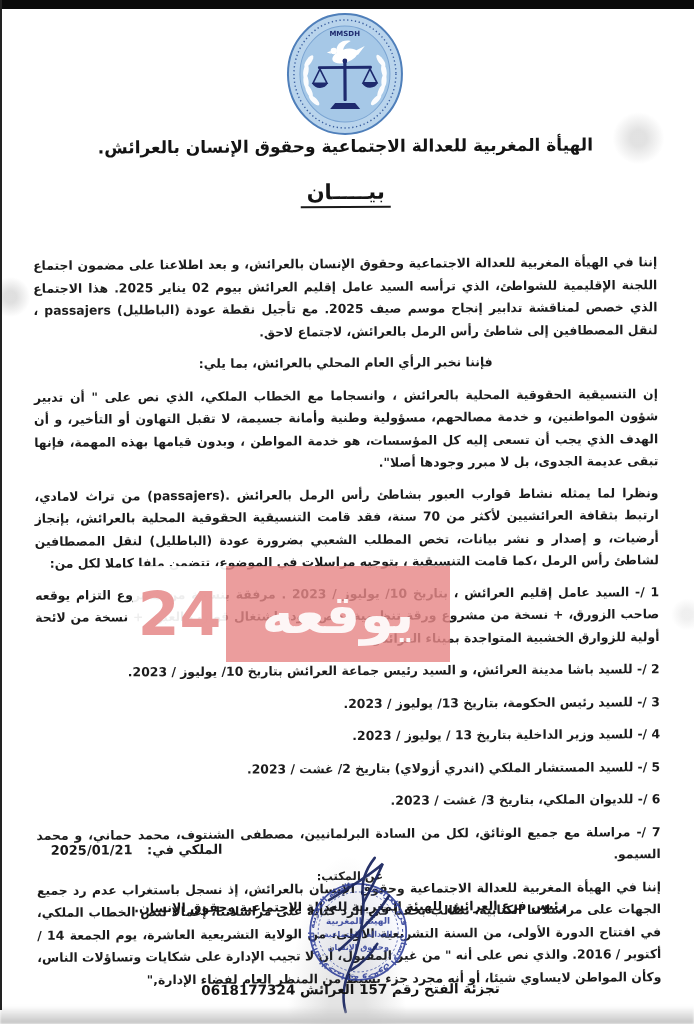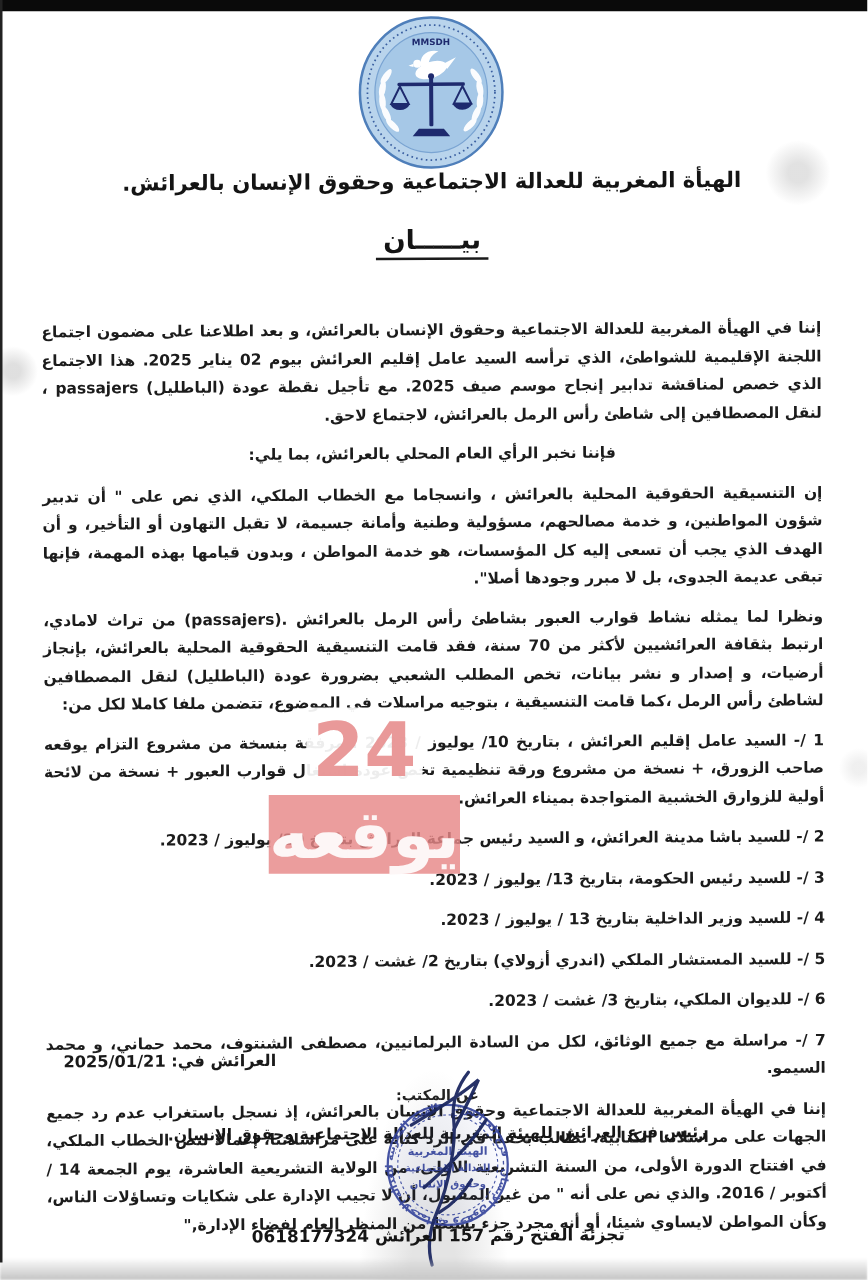--- a/index.html
+++ b/index.html
@@ -44,38 +44,38 @@
     position:absolute;top:253px;left:34px;width:624px;direction:rtl;
     font-size:12.4px;font-weight:bold;line-height:22.5px;color:#1c1c1c;
     text-align:justify;
   }
   .doc-body p{margin:0 0 9px 0;}
   .announce{text-align:center;margin:5px 0 10px 0 !important;}
   .p-item{margin:0 0 10px 0 !important;}
   
   .watermark{
     position:absolute;top:566px;left:133px;width:317px;height:96px;z-index:10;
-    display:flex;flex-direction:column;align-items:center;
+    display:flex;flex-direction:row;align-items:center;
   }
   .wm-num{
     width:93px;height:100%;background:rgba(255,255,255,0.92);
     display:flex;align-items:center;justify-content:center;
     font-size:60px;font-weight:bold;color:rgba(232,148,148,0.95);
   }
   .wm-ar{
     flex:1;height:100%;background:rgba(231,136,136,0.82);
     display:flex;align-items:center;justify-content:center;direction:rtl;
     font-size:54px;font-weight:bold;color:#fdf6f6;letter-spacing:1px;
   }
   
   .date-line{
     position:absolute;top:841px;left:48px;direction:rtl;
     font-size:13px;font-weight:bold;color:#1a1a1a;
   }
-  .date-line .val{letter-spacing:.5px;}
+  .date-line .val{margin-right:10px;letter-spacing:.5px;}
   .office-note{
     position:absolute;top:869px;left:0;width:694px;text-align:center;direction:rtl;
     font-size:11.5px;font-weight:bold;color:#222;z-index:2;
   }
   .signature-title{
     position:absolute;top:899px;left:0;width:694px;text-align:center;direction:rtl;
     font-size:12.6px;font-weight:bold;color:#161616;z-index:2;
   }
   .stamp-wrap{position:absolute;top:852px;left:268px;width:175px;height:172px;z-index:5;}
   .footer-address{
@@ -147,21 +147,21 @@
     <p class="p-item">2 /- للسيد باشا مدينة العرائش، و السيد رئيس جماعة العرائش بتاريخ 10/ يوليوز / 2023.</p>
     <p class="p-item">3 /- للسيد رئيس الحكومة، بتاريخ 13/ يوليوز / 2023.</p>
     <p class="p-item">4 /- للسيد وزير الداخلية بتاريخ 13 / يوليوز / 2023.</p>
     <p class="p-item">5 /- للسيد المستشار الملكي (اندري أزولاي) بتاريخ 2/ غشت / 2023.</p>
     <p class="p-item">6 /- للديوان الملكي، بتاريخ 3/ غشت / 2023.</p>
     <p class="p-item">7 /- مراسلة مع جميع الوثائق، لكل من السادة البرلمانيين، مصطفى الشنتوف، محمد حماني، و محمد السيمو.</p>
     <p>إننا في الهيأة المغربية للعدالة الاجتماعية وحقوق الإنسان بالعرائش، إذ نسجل باستغراب عدم رد جميع الجهات على مراسلاتنا الكتابية، نطالب بحقنا في الرد كتابة على مراسلاتنا، إعمالا لنص الخطاب الملكي، في افتتاح الدورة الأولى، من السنة التشريعية الأولى، من الولاية التشريعية العاشرة، يوم الجمعة 14 / أكتوبر / 2016. والذي نص على أنه " من غير المقبول، أن لا تجيب الإدارة على شكايات وتساؤلات الناس، وكأن المواطن لايساوي شيئا، أو أنه مجرد جزء بسيط من المنظر العام لفضاء الإدارة,"</p>
   </div>
 
   <div class="date-line">
-    <span>العرائش في:</span>
+    <span>الملكي في:</span>
     <span class="val">2025/01/21</span>
   </div>
 
   <div class="office-note">عن المكتب:</div>
   <div class="signature-title">رئيس فرع العرائش للهيئة المغربية للعدالة الاجتماعية وحقوق الإنسان.</div>
 
   <div class="stamp-wrap">
     <svg width="175" height="172" viewBox="0 0 175 172">
       <defs>
         <path id="arcTop" d="M87 32 A48 48 0 0 1 135 80"></path>

